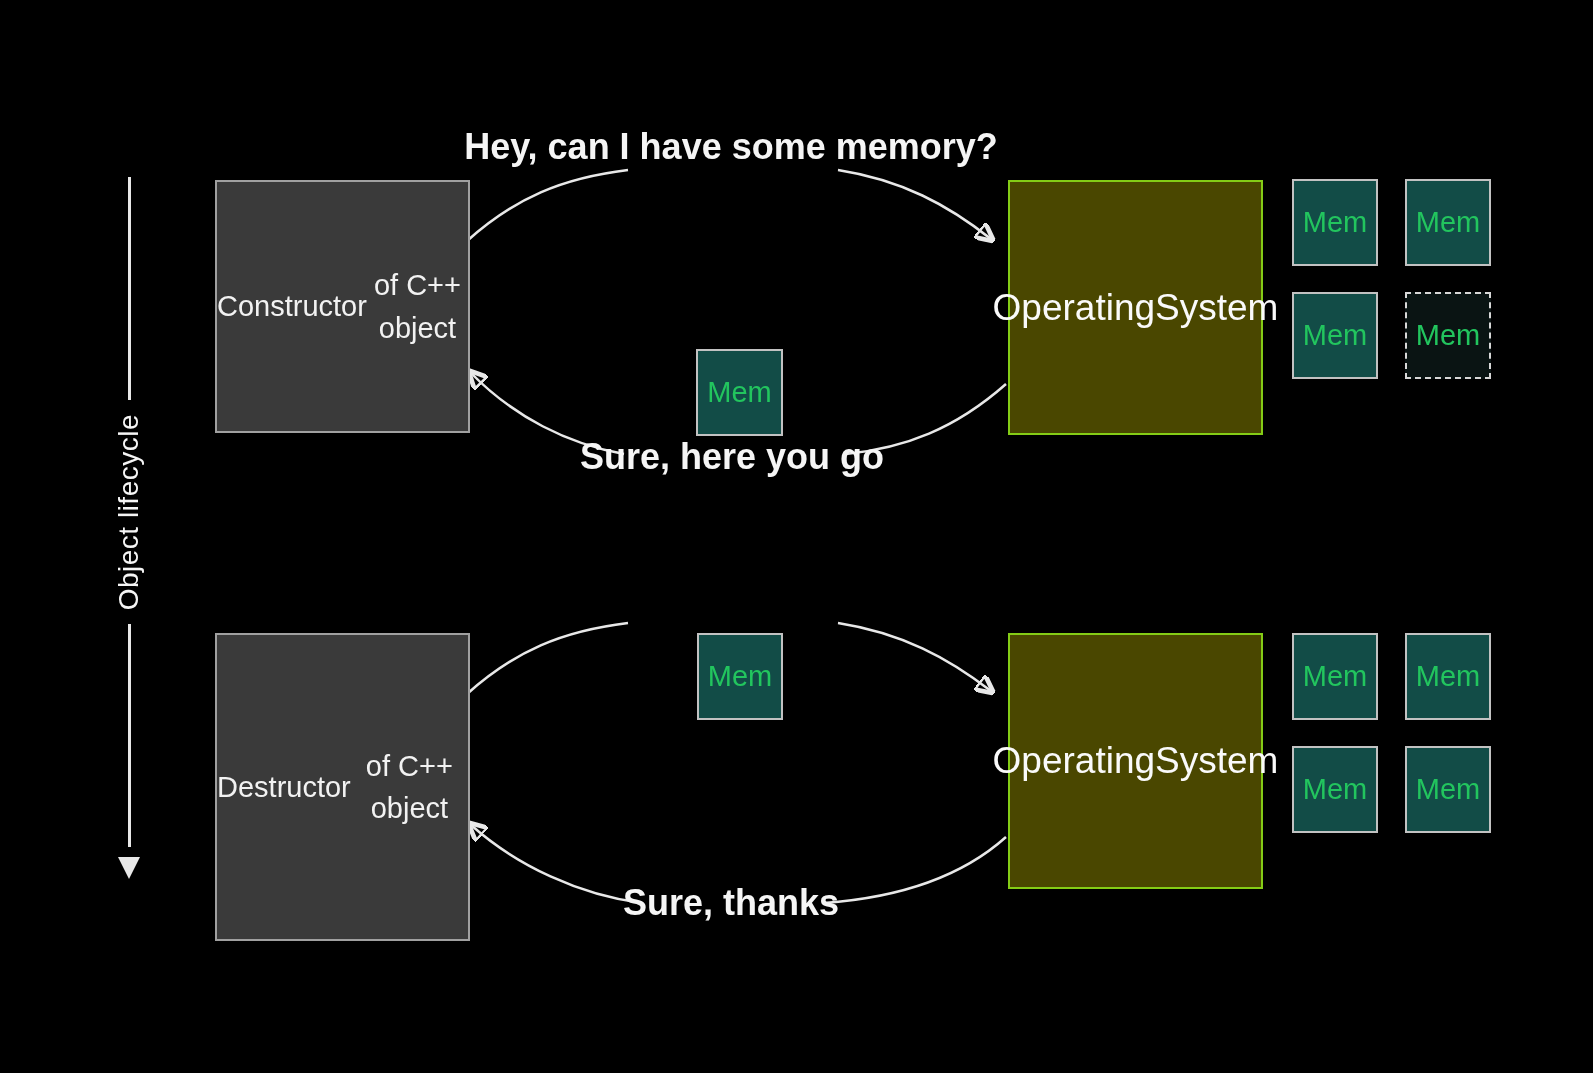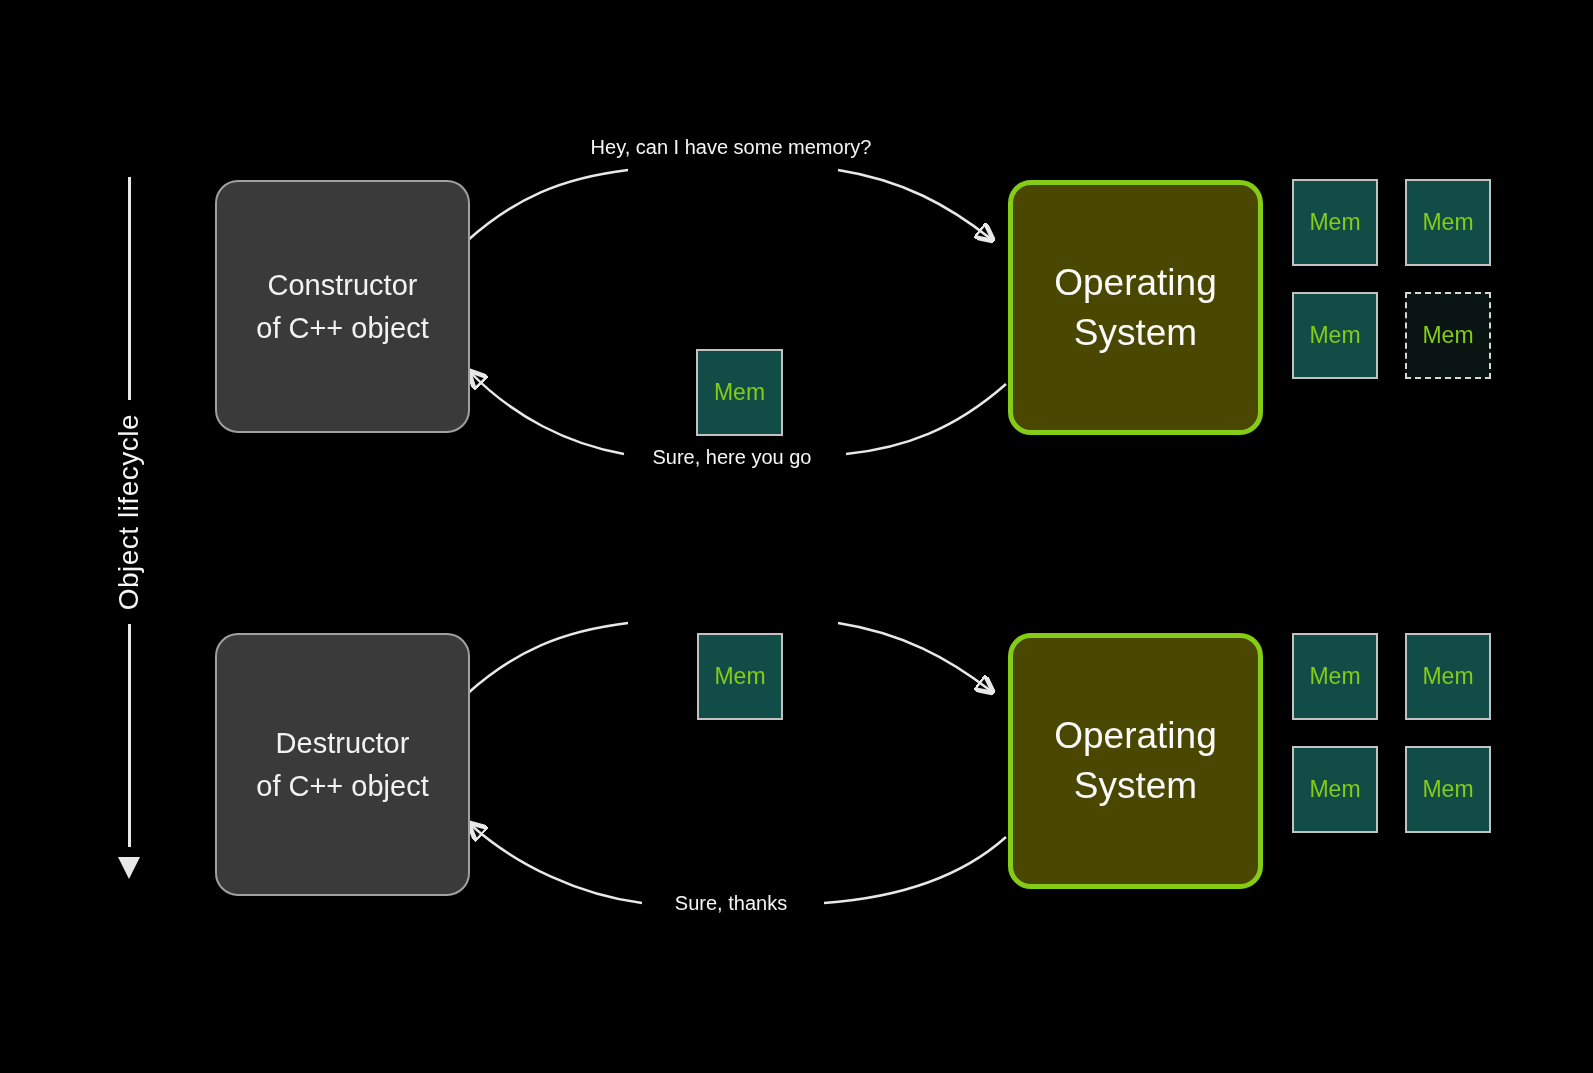--- a/index.html
+++ b/index.html
@@ -31,50 +31,50 @@
     writing-mode:vertical-rl;transform:rotate(180deg);
     font-size:28px;letter-spacing:.5px;white-space:nowrap;color:var(--text);
   }
   .lc-arrowhead{
     width:0;height:0;margin-top:-4px;
     border-left:11px solid transparent;border-right:11px solid transparent;
     border-top:22px solid var(--line);
   }
 
   
-  .box{position:absolute;display:flex;flex-direction:column;align-items:center;justify-content:center;text-align:center;border-radius:23px;}
+  .box{position:absolute;display:flex;flex-direction:row;align-items:center;justify-content:center;text-align:center;}
   .actor{background:var(--actor-box);border:2px solid #a0a0a0;}
-  .os{background:var(--os-box);border:5px solid #84cc16;}
+  .os{background:var(--os-box);border:2px solid #84cc16;}
   .actor-line{font-size:29px;line-height:1.45;color:#f2f2f2;}
   .os-line{font-size:37px;line-height:1.35;color:#fafafa;}
 
   .box-actor-top{left:215px;top:180px;width:255px;height:253px;}
   .box-os-top{left:1008px;top:180px;width:255px;height:255px;}
-  .box-actor-bottom{left:215px;top:633px;width:255px;height:263px;text-align:right;}
+  .box-actor-bottom{left:215px;top:633px;width:255px;height:308px;}
   .box-os-bottom{left:1008px;top:633px;width:255px;height:256px;}
 
   
   .mem{
     display:flex;align-items:center;justify-content:center;
     background:var(--mem-box);border:2px solid #c2c2c2;
     width:86px;height:87px;
   }
-  .mem .mem-label{font-size:23px;color:#84cc16;}
+  .mem .mem-label{font-size:29px;color:#22c55e;}
   .mem[data-variant="dashed"]{background:var(--mem-box-empty);border:2px dashed #d8d8d8;}
   .mem-transfer-top{position:absolute;left:696px;top:349px;width:87px;height:87px;}
   .mem-transfer-bottom{position:absolute;left:697px;top:633px;}
 
   .mem-grid{position:absolute;display:grid;grid-template-columns:86px 86px;gap:26px 27px;}
   .grid-top{left:1292px;top:179px;}
   .grid-bottom{left:1292px;top:633px;}
 
   
   .message{
     position:absolute;transform:translate(-50%,-50%);
-    font-size:20px;white-space:nowrap;color:var(--text);
+    font-size:36px;white-space:nowrap;color:var(--text);font-weight:bold;
   }
   .msg-request-top{left:731px;top:147px;}
   .msg-response-top{left:732px;top:457px;}
   .msg-request-bottom{left:722px;top:592px;}
   .msg-response-bottom{left:731px;top:903px;}
 </style>
 </head>
 <body>
 
 <div class="canvas">

